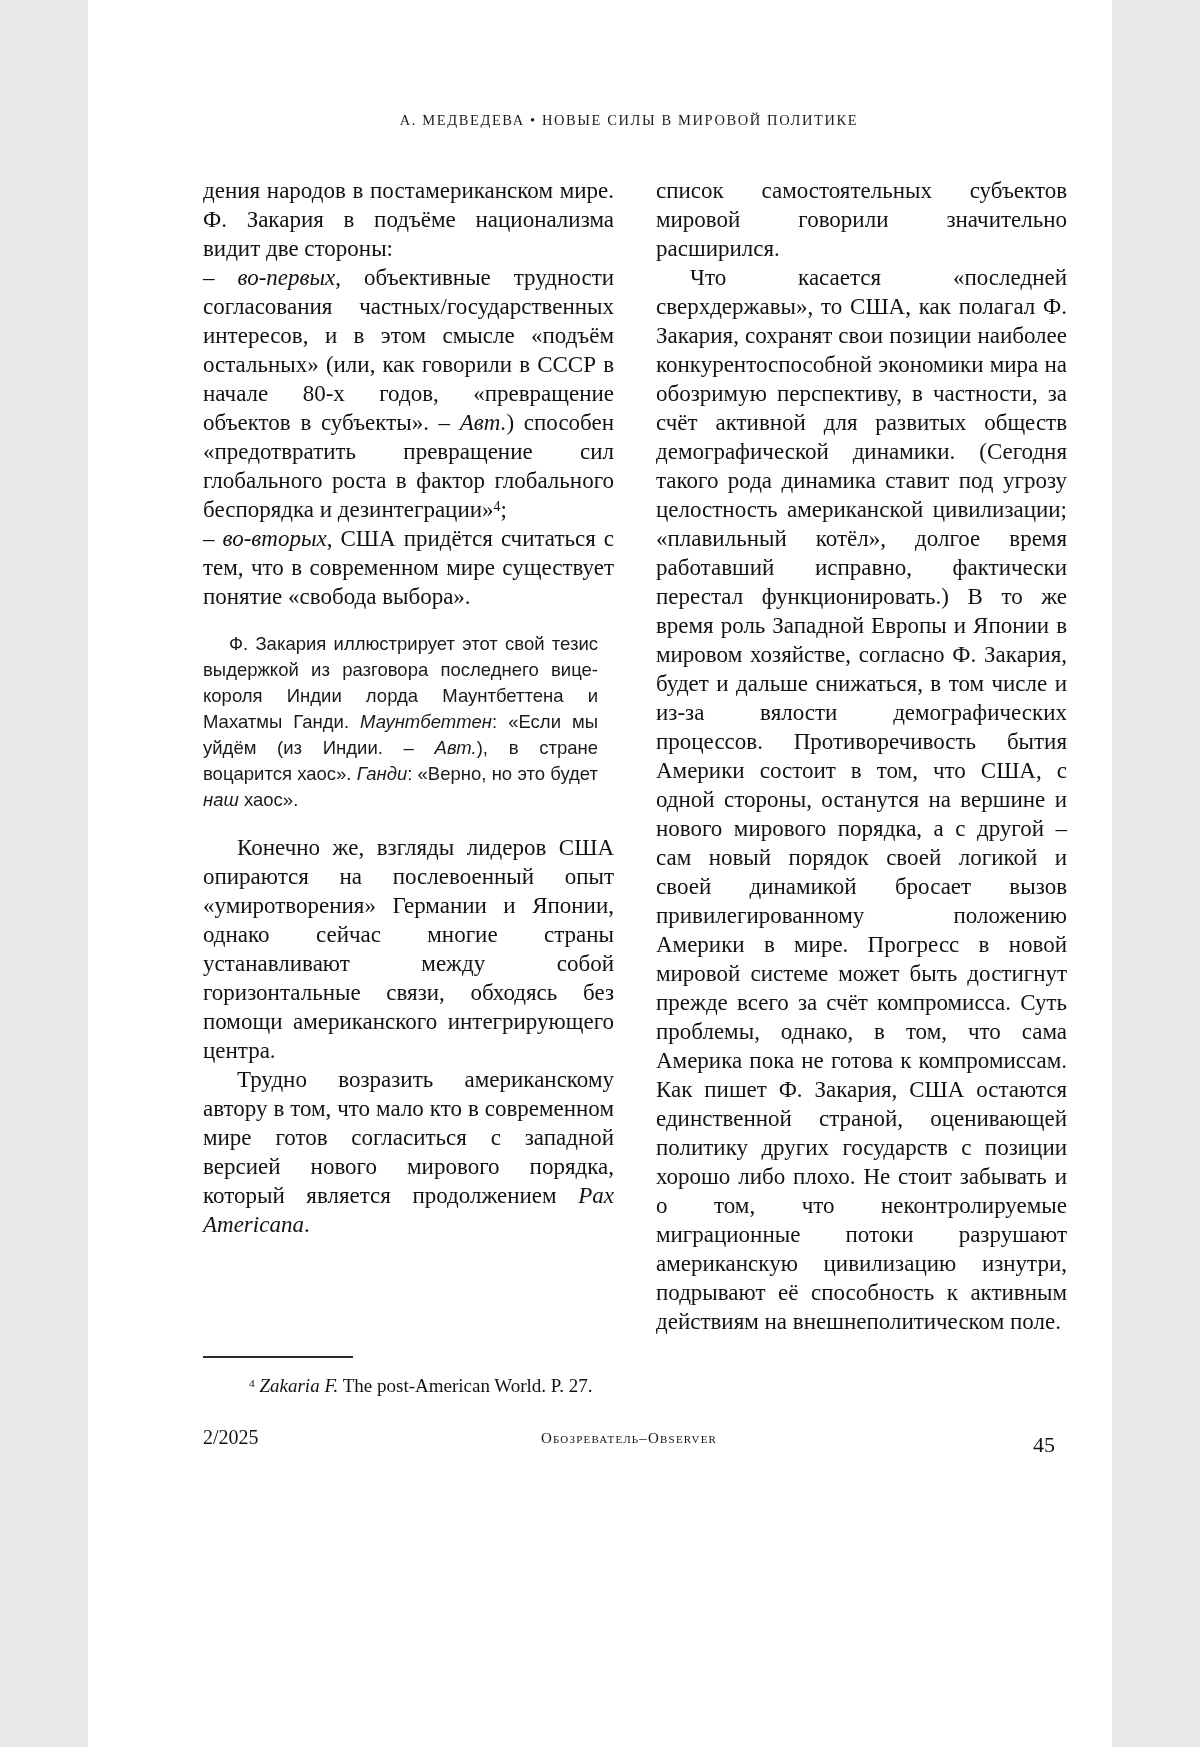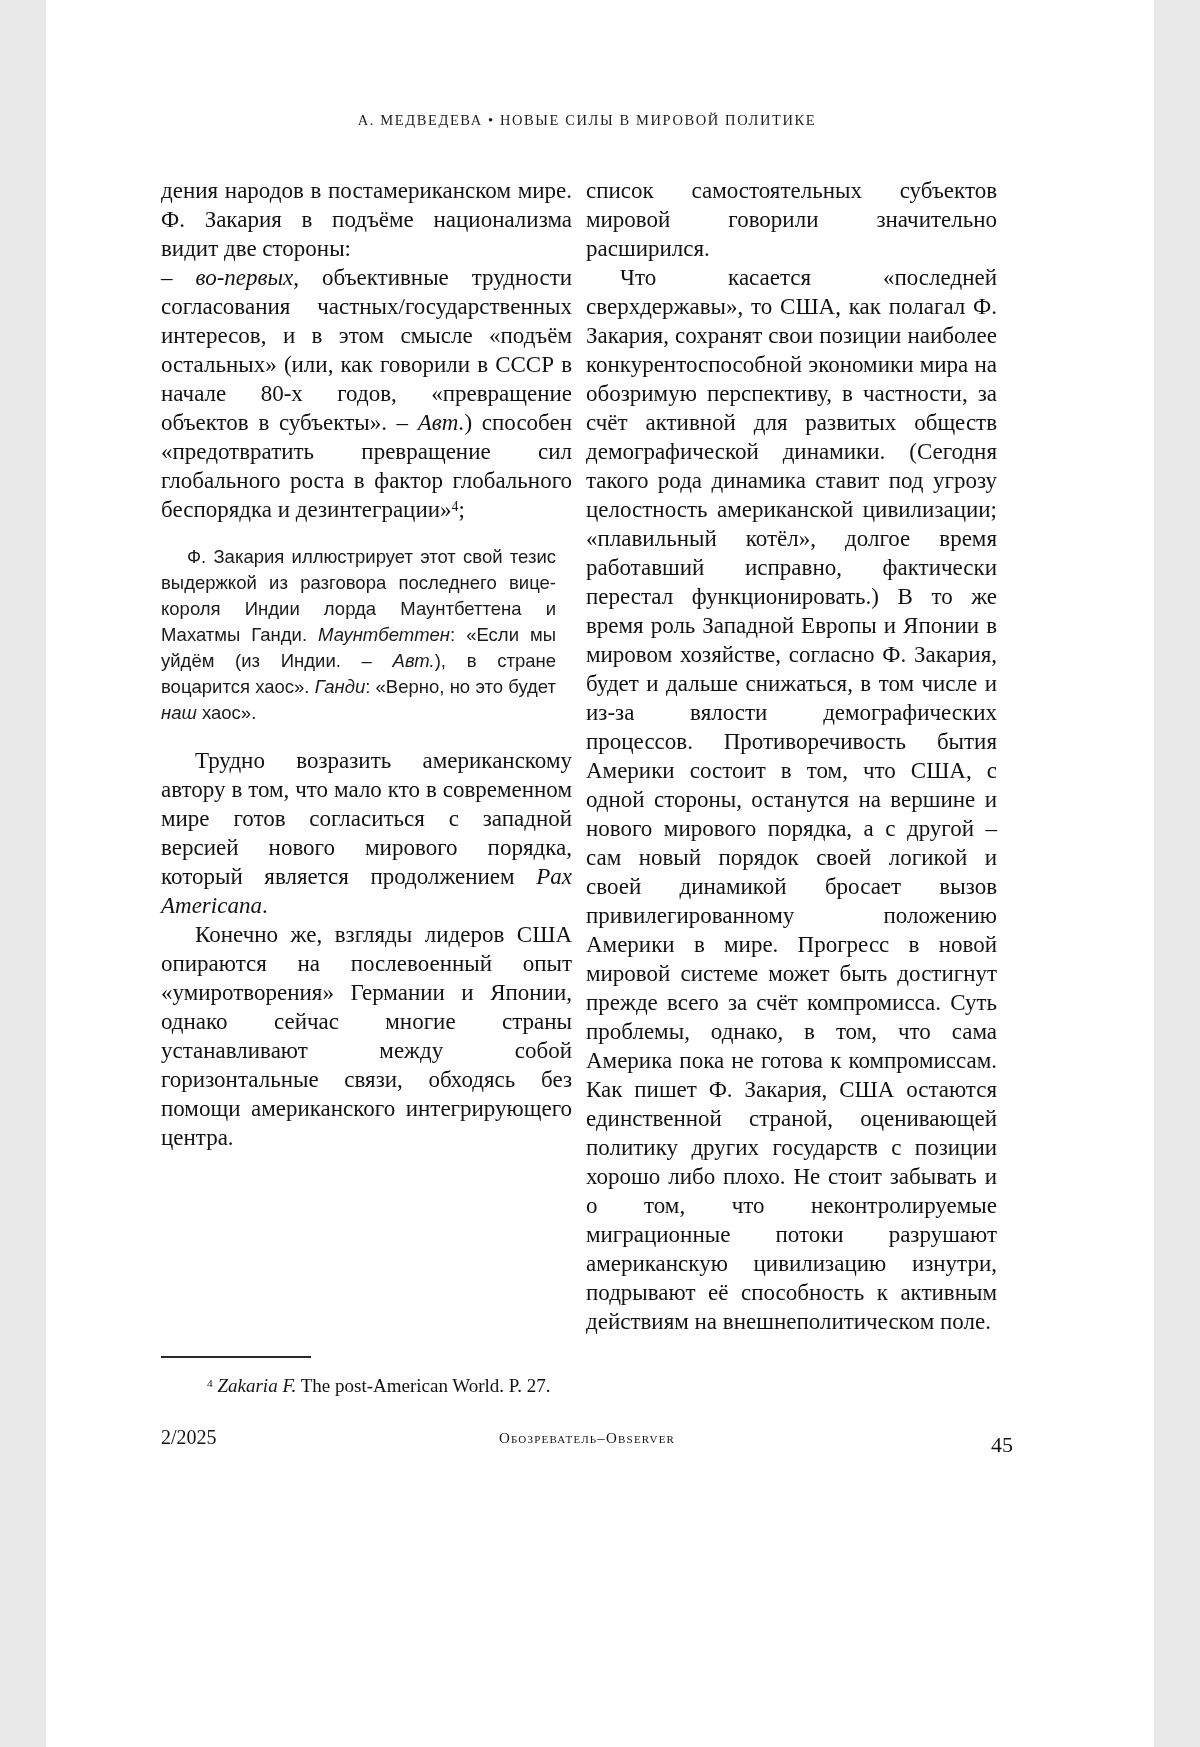--- a/index.html
+++ b/index.html
@@ -1,19 +1,19 @@
 <!DOCTYPE html>
 <html lang="ru"><head>
 <meta charset="utf-8">
 <title>Journal page</title>
 <style>
   html, body { margin: 0; padding: 0; background: #e9e9e9; }
   .page {
     position: relative;
-    width: 1108px;
+    width: 1024px;
     height: 1747px;
     margin: 0 auto;
     background: #ffffff;
     font-family: "Liberation Serif", serif;
     color: #121212;
     overflow: hidden;
   }
   .running-header {
     position: absolute;
     top: 112px;
@@ -24,21 +24,21 @@
     letter-spacing: 1.6px;
     color: #1c1c1c;
     white-space: nowrap;
   }
   .columns {
     position: absolute;
     top: 176px;
     left: 115px;
     width: 852px;
     display: flex;
-    gap: 14px;
+    gap: 42px;
   }
   .column {
     width: 411px;
     flex: 0 0 411px;
   }
   .body-para {
     margin: 0;
     font-size: 23px;
     line-height: 29px;
     text-align: justify;
@@ -120,27 +120,28 @@
 <div class="page">
 
   <div class="running-header">А. МЕДВЕДЕВА • НОВЫЕ СИЛЫ В МИРОВОЙ ПОЛИТИКЕ</div>
 
   <div class="columns">
 
     <div class="column">
       <div>
           <p class="body-para"><span>дения народов в постамериканском мире. Ф. Закария в подъёме национализма видит две стороны:</span></p>
           <p class="body-para"><span>– </span><span class="it">во-первых</span><span>, объективные трудности согласования частных/государственных интересов, и в этом смысле «подъём остальных» (или, как говорили в СССР в начале 80-х годов, «превращение объектов в субъекты». – </span><span class="it">Авт.</span><span>) способен «предотвратить превращение сил глобального роста в фактор глобального беспорядка и дезинтеграции»</span><sup>4</sup><span>;</span></p>
+          <p class="body-para"><span>– </span><span class="it">во-вторых</span><span>, США придётся считаться с тем, что в современном мире существует понятие «свобода выбора».</span></p>
         </div>
 
       <p class="inset-para"><span>Ф. Закария иллюстрирует этот свой тезис выдержкой из разговора последнего вице-короля Индии лорда Маунтбеттена и Махатмы Ганди. </span><span class="it">Маунтбеттен</span><span>: «Если мы уйдём (из Индии. – </span><span class="it">Авт.</span><span>), в стране воцарится хаос». </span><span class="it">Ганди</span><span>: «Верно, но это будет </span><span class="it">наш</span><span> хаос».</span></p>
 
       <div>
+          <p class="body-para indent"><span>Конечно же, взгляды лидеров США опираются на послевоенный опыт «умиротворения» Германии и Японии, однако сейчас многие страны устанавливают между собой горизонтальные связи, обходясь без помощи американского интегрирующего центра.</span></p>
           <p class="body-para indent"><span>Трудно возразить американскому автору в том, что мало кто в современном мире готов согласиться с западной версией нового мирового порядка, который является продолжением </span><span class="it">Pax Americana</span><span>.</span></p>
-          <p class="body-para indent"><span>Конечно же, взгляды лидеров США опираются на послевоенный опыт «умиротворения» Германии и Японии, однако сейчас многие страны устанавливают между собой горизонтальные связи, обходясь без помощи американского интегрирующего центра.</span></p>
         </div>
     </div>
 
     <div class="column">
       <div>
           <p class="body-para"><span>список самостоятельных субъектов мировой говорили значительно расширился.</span></p>
           <p class="body-para indent"><span>Что касается «последней сверхдержавы», то США, как полагал Ф. Закария, сохранят свои позиции наиболее конкурентоспособной экономики мира на обозримую перспективу, в частности, за счёт активной для развитых обществ демографической динамики. (Сегодня такого рода динамика ставит под угрозу целостность американской цивилизации; «плавильный котёл», долгое время работавший исправно, фактически перестал функционировать.) В то же время роль Западной Европы и Японии в мировом хозяйстве, согласно Ф. Закария, будет и дальше снижаться, в том числе и из-за вялости демографических процессов. Противоречивость бытия Америки состоит в том, что США, с одной стороны, останутся на вершине и нового мирового порядка, а с другой – сам новый порядок своей логикой и своей динамикой бросает вызов привилегированному положению Америки в мире. Прогресс в новой мировой системе может быть достигнут прежде всего за счёт компромисса. Суть проблемы, однако, в том, что сама Америка пока не готова к компромиссам. Как пишет Ф. Закария, США остаются единственной страной, оценивающей политику других государств с позиции хорошо либо плохо. Не стоит забывать и о том, что неконтролируемые миграционные потоки разрушают американскую цивилизацию изнутри, подрывают её способность к активным действиям на внешнеполитическом поле.</span></p>
         </div>
     </div>
 

